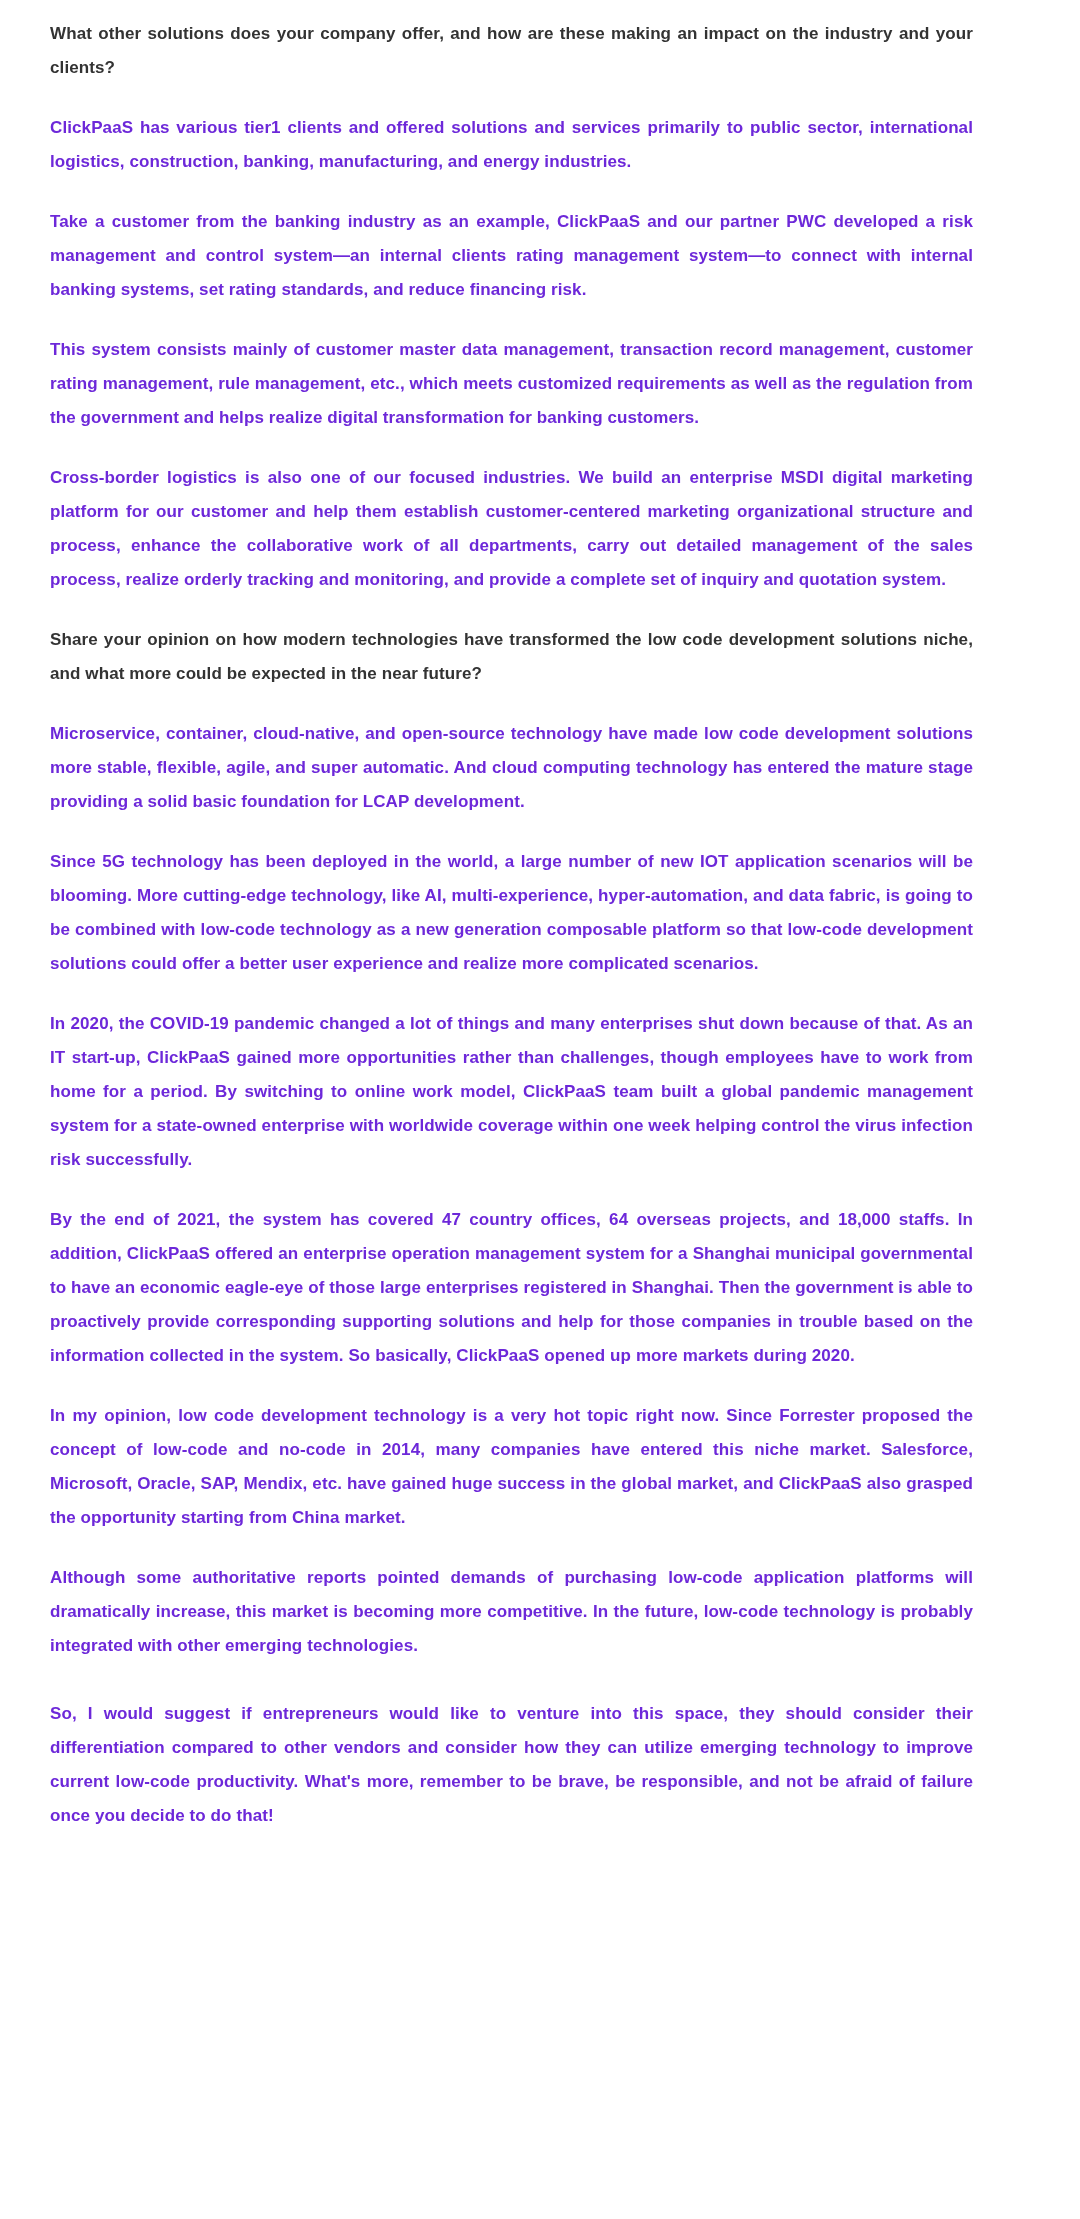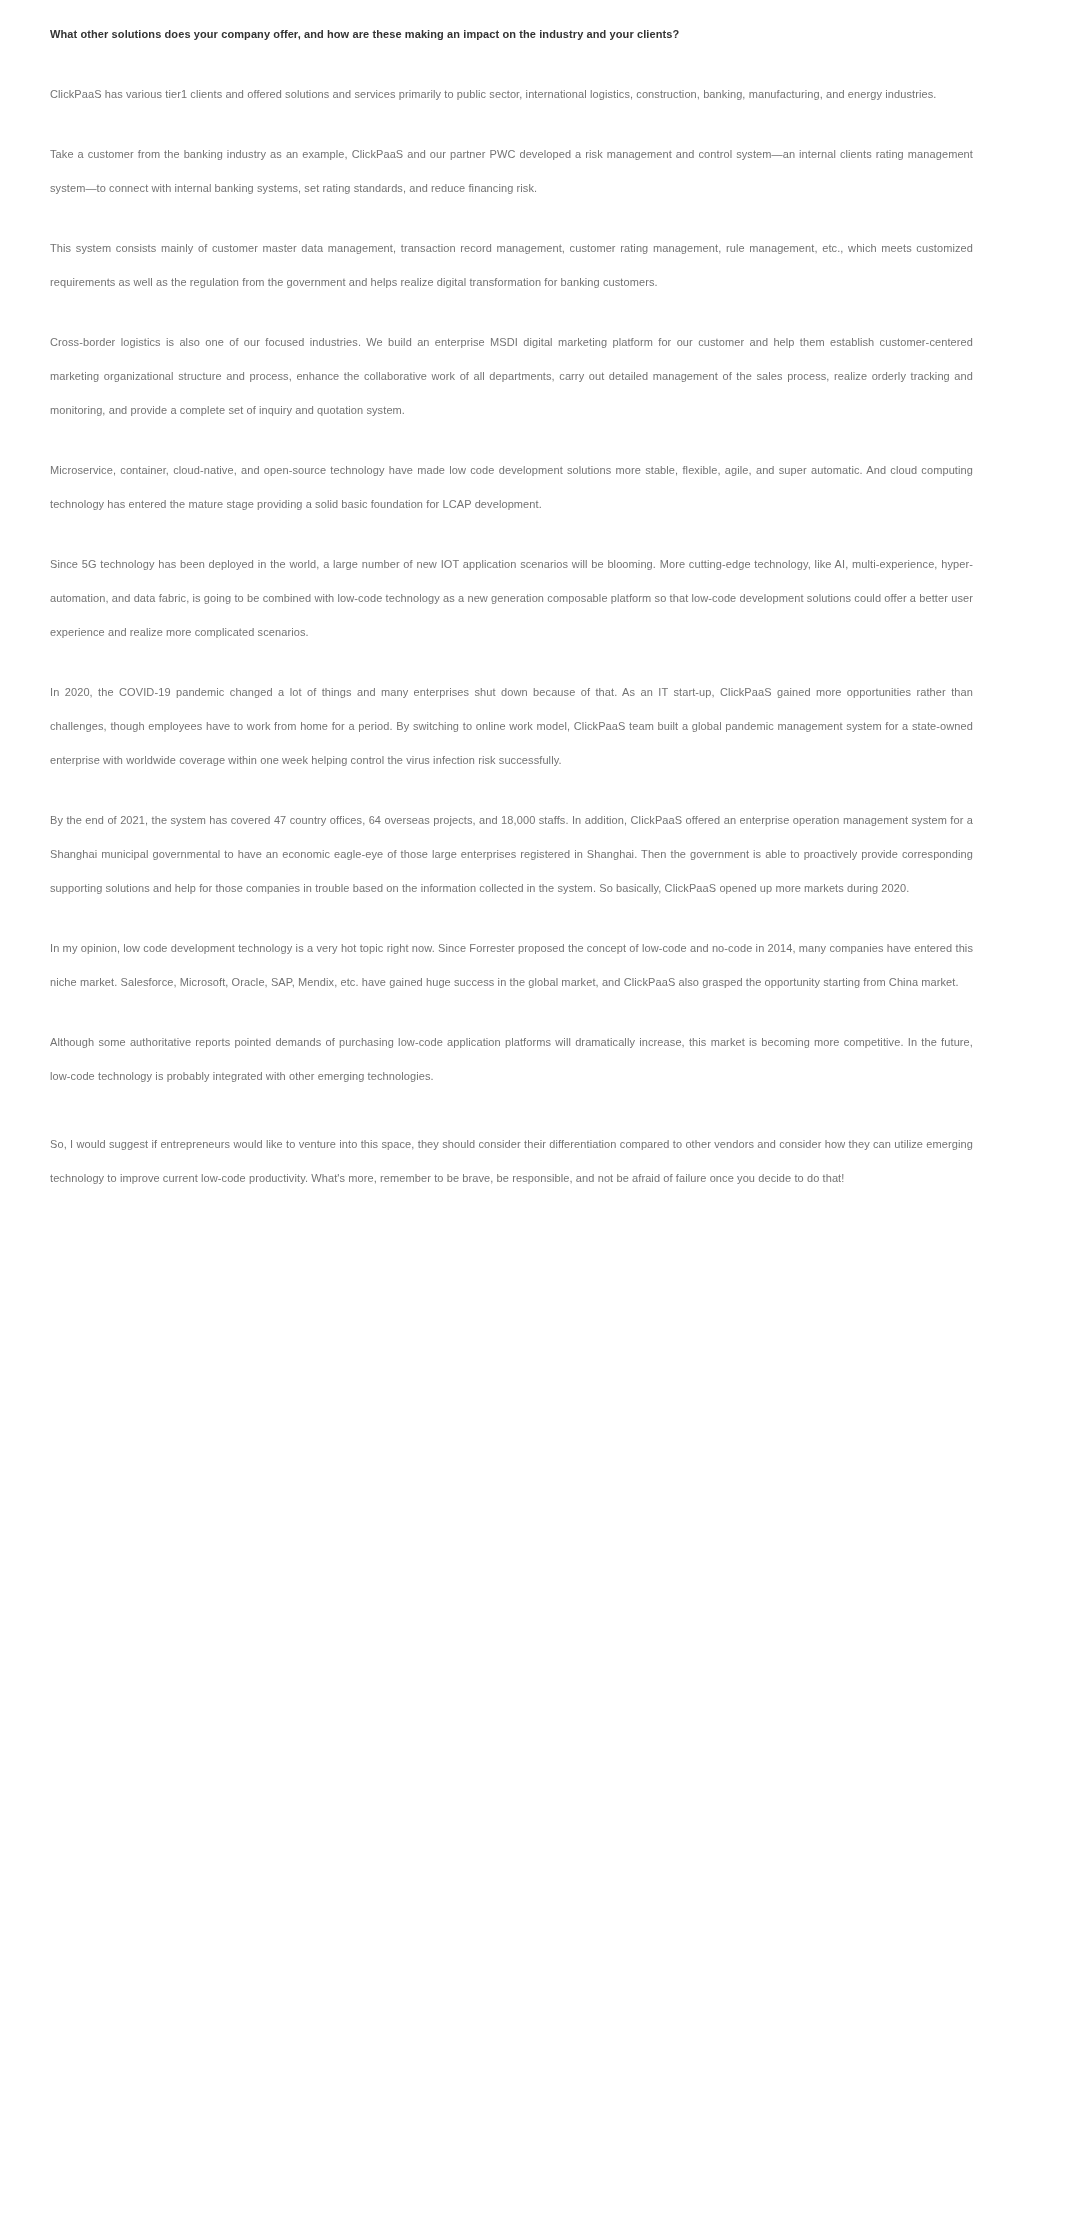--- a/index.html
+++ b/index.html
@@ -10,50 +10,51 @@
   body {
     width: 1080px;
     min-height: 2219px;
     box-sizing: border-box;
   }
   .doc {
     box-sizing: border-box;
     width: 1049px;
     padding: 17px 76px 10px 50px;
     font-family: "Liberation Sans", sans-serif;
-    font-size: 11px;
+    font-size: 17px;
     line-height: 34px;
     text-align: justify;
     letter-spacing: 0.1px;
   }
   .doc p {
     margin: 0 0 26px 0;
   }
   .doc p:last-child {
     margin-bottom: 0;
     margin-top: 34px;
   }
   .question {
     font-weight: bold;
     color: #333333;
   }
   .answer {
-    font-weight: normal;
-    color: #737373;
+    font-weight: bold;
+    color: #6d28d9;
   }
 </style>
 </head>
 <body>
 
 <div class="doc">
     <p class="question">What other solutions does your company offer, and how are these making an impact on the industry and your clients?</p>
     <p class="answer">ClickPaaS has various tier1 clients and offered solutions and services primarily to public sector, international logistics, construction, banking, manufacturing, and energy industries.</p>
     <p class="answer">Take a customer from the banking industry as an example, ClickPaaS and our partner PWC developed a risk management and control system—an internal clients rating management system—to connect with internal banking systems, set rating standards, and reduce financing risk.</p>
     <p class="answer">This system consists mainly of customer master data management, transaction record management, customer rating management, rule management, etc., which meets customized requirements as well as the regulation from the government and helps realize digital transformation for banking customers.</p>
     <p class="answer">Cross-border logistics is also one of our focused industries. We build an enterprise MSDI digital marketing platform for our customer and help them establish customer-centered marketing organizational structure and process, enhance the collaborative work of all departments, carry out detailed management of the sales process, realize orderly tracking and monitoring, and provide a complete set of inquiry and quotation system.</p>
+    <p class="question">Share your opinion on how modern technologies have transformed the low code development solutions niche, and what more could be expected in the near future?</p>
     <p class="answer">Microservice, container, cloud-native, and open-source technology have made low code development solutions more stable, flexible, agile, and super automatic. And cloud computing technology has entered the mature stage providing a solid basic foundation for LCAP development.</p>
     <p class="answer">Since 5G technology has been deployed in the world, a large number of new IOT application scenarios will be blooming. More cutting-edge technology, like AI, multi-experience, hyper-automation, and data fabric, is going to be combined with low-code technology as a new generation composable platform so that low-code development solutions could offer a better user experience and realize more complicated scenarios.</p>
     <p class="answer">In 2020, the COVID-19 pandemic changed a lot of things and many enterprises shut down because of that. As an IT start-up, ClickPaaS gained more opportunities rather than challenges, though employees have to work from home for a period. By switching to online work model, ClickPaaS team built a global pandemic management system for a state-owned enterprise with worldwide coverage within one week helping control the virus infection risk successfully.</p>
     <p class="answer">By the end of 2021, the system has covered 47 country offices, 64 overseas projects, and 18,000 staffs. In addition, ClickPaaS offered an enterprise operation management system for a Shanghai municipal governmental to have an economic eagle-eye of those large enterprises registered in Shanghai. Then the government is able to proactively provide corresponding supporting solutions and help for those companies in trouble based on the information collected in the system. So basically, ClickPaaS opened up more markets during 2020.</p>
     <p class="answer">In my opinion, low code development technology is a very hot topic right now. Since Forrester proposed the concept of low-code and no-code in 2014, many companies have entered this niche market. Salesforce, Microsoft, Oracle, SAP, Mendix, etc. have gained huge success in the global market, and ClickPaaS also grasped the opportunity starting from China market.</p>
     <p class="answer">Although some authoritative reports pointed demands of purchasing low-code application platforms will dramatically increase, this market is becoming more competitive. In the future, low-code technology is probably integrated with other emerging technologies.</p>
     <p class="answer">So, I would suggest if entrepreneurs would like to venture into this space, they should consider their differentiation compared to other vendors and consider how they can utilize emerging technology to improve current low-code productivity. What's more, remember to be brave, be responsible, and not be afraid of failure once you decide to do that!</p>
   </div>
 
 </body></html>

